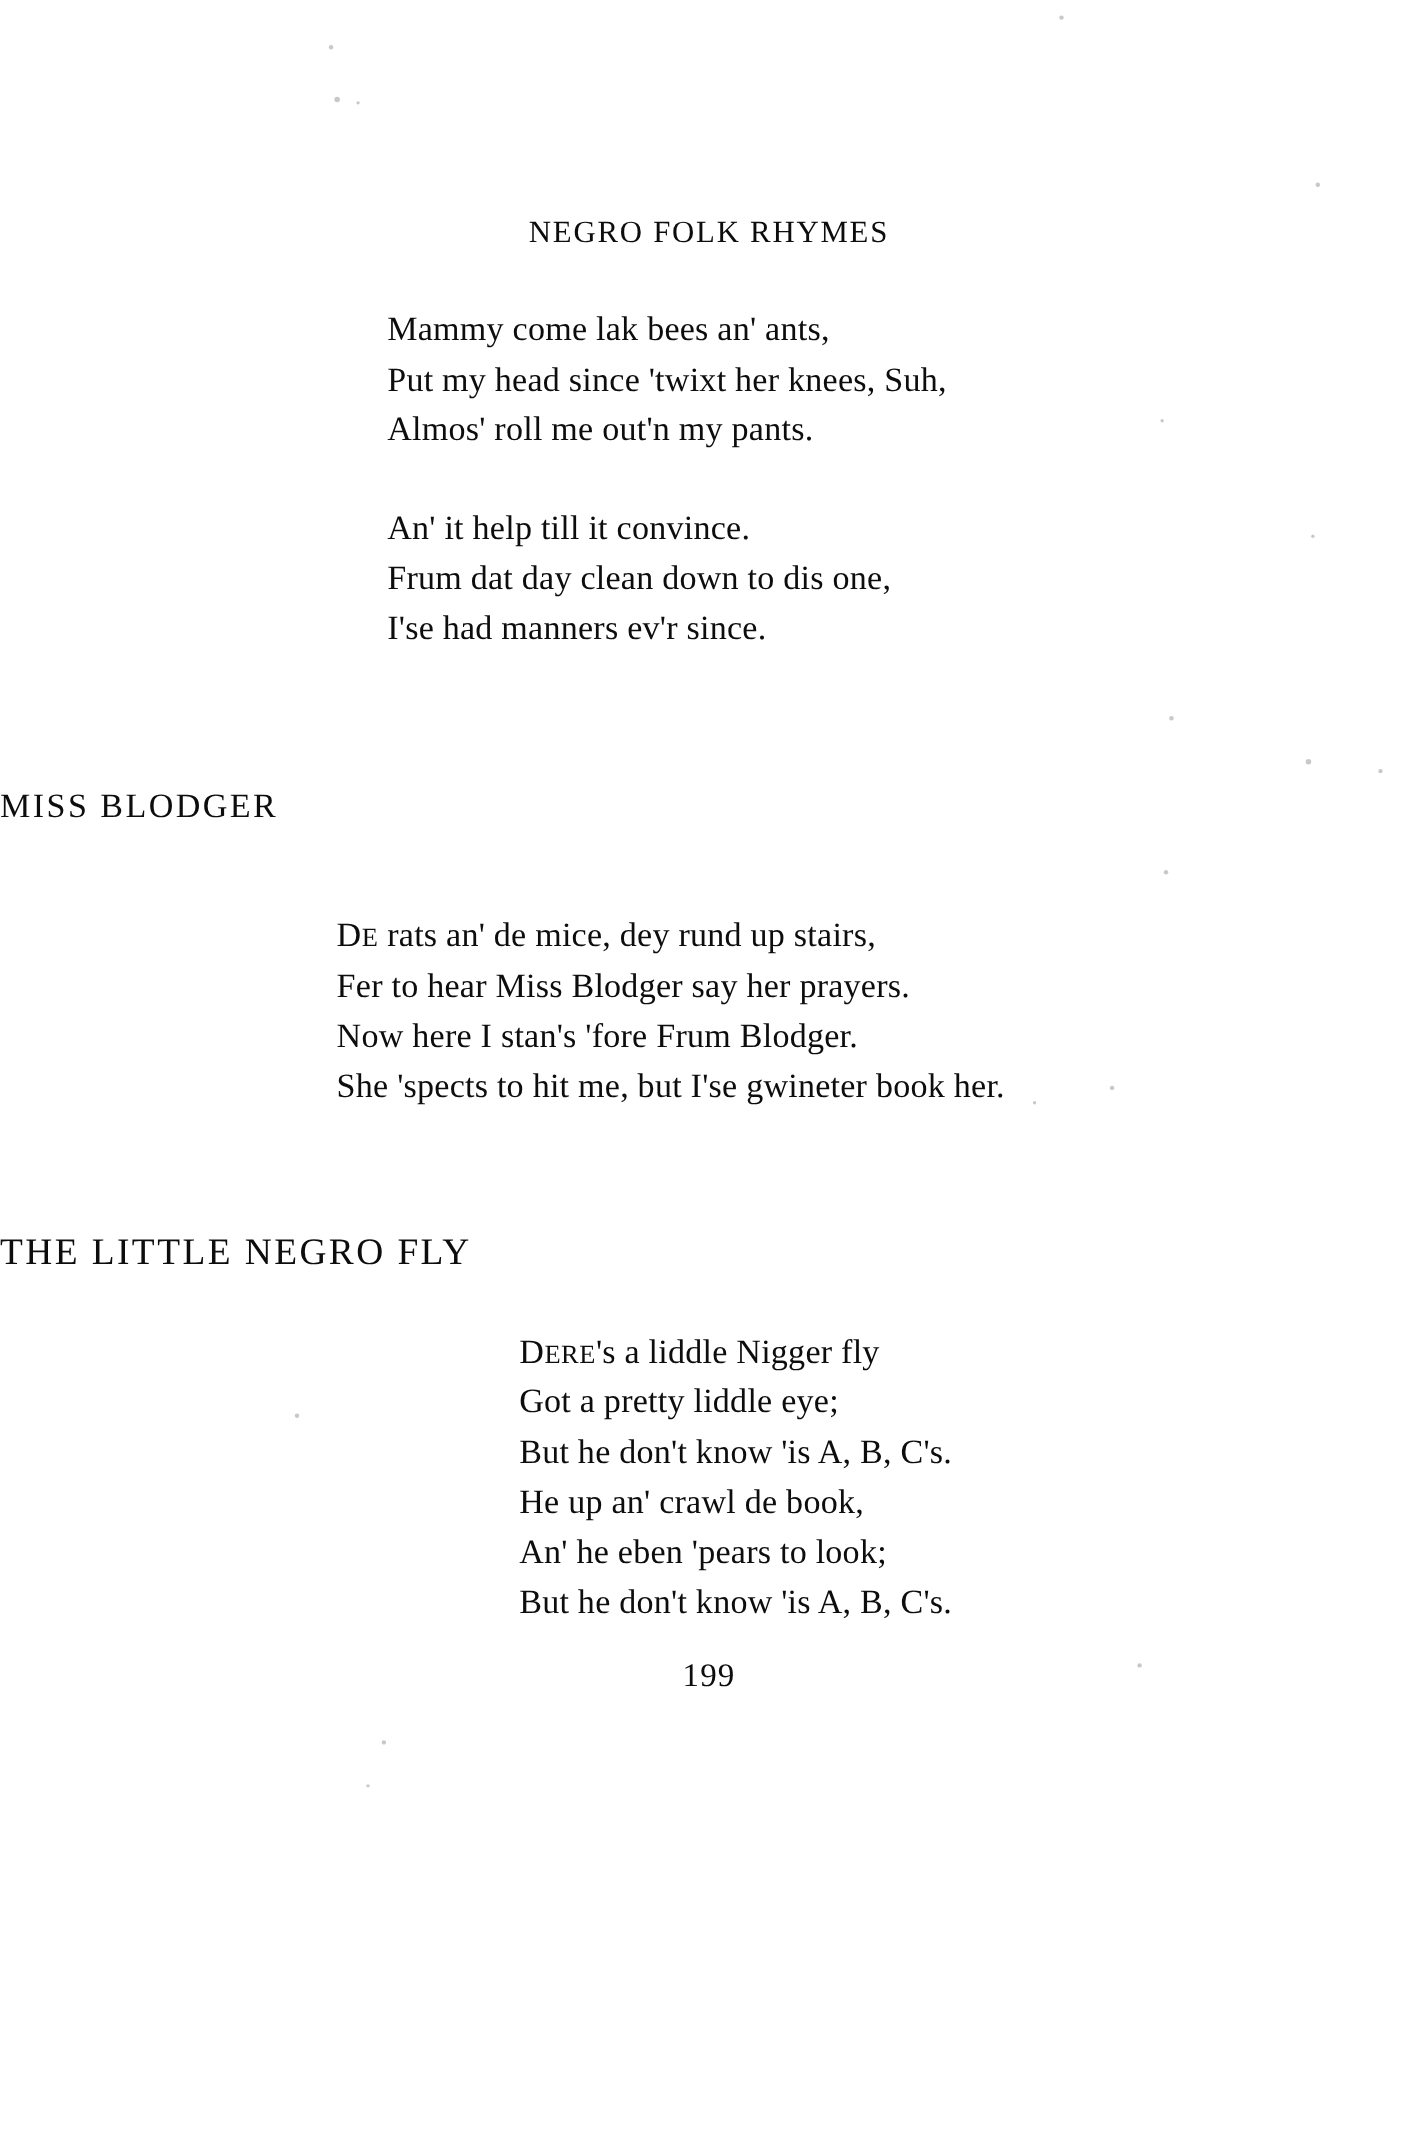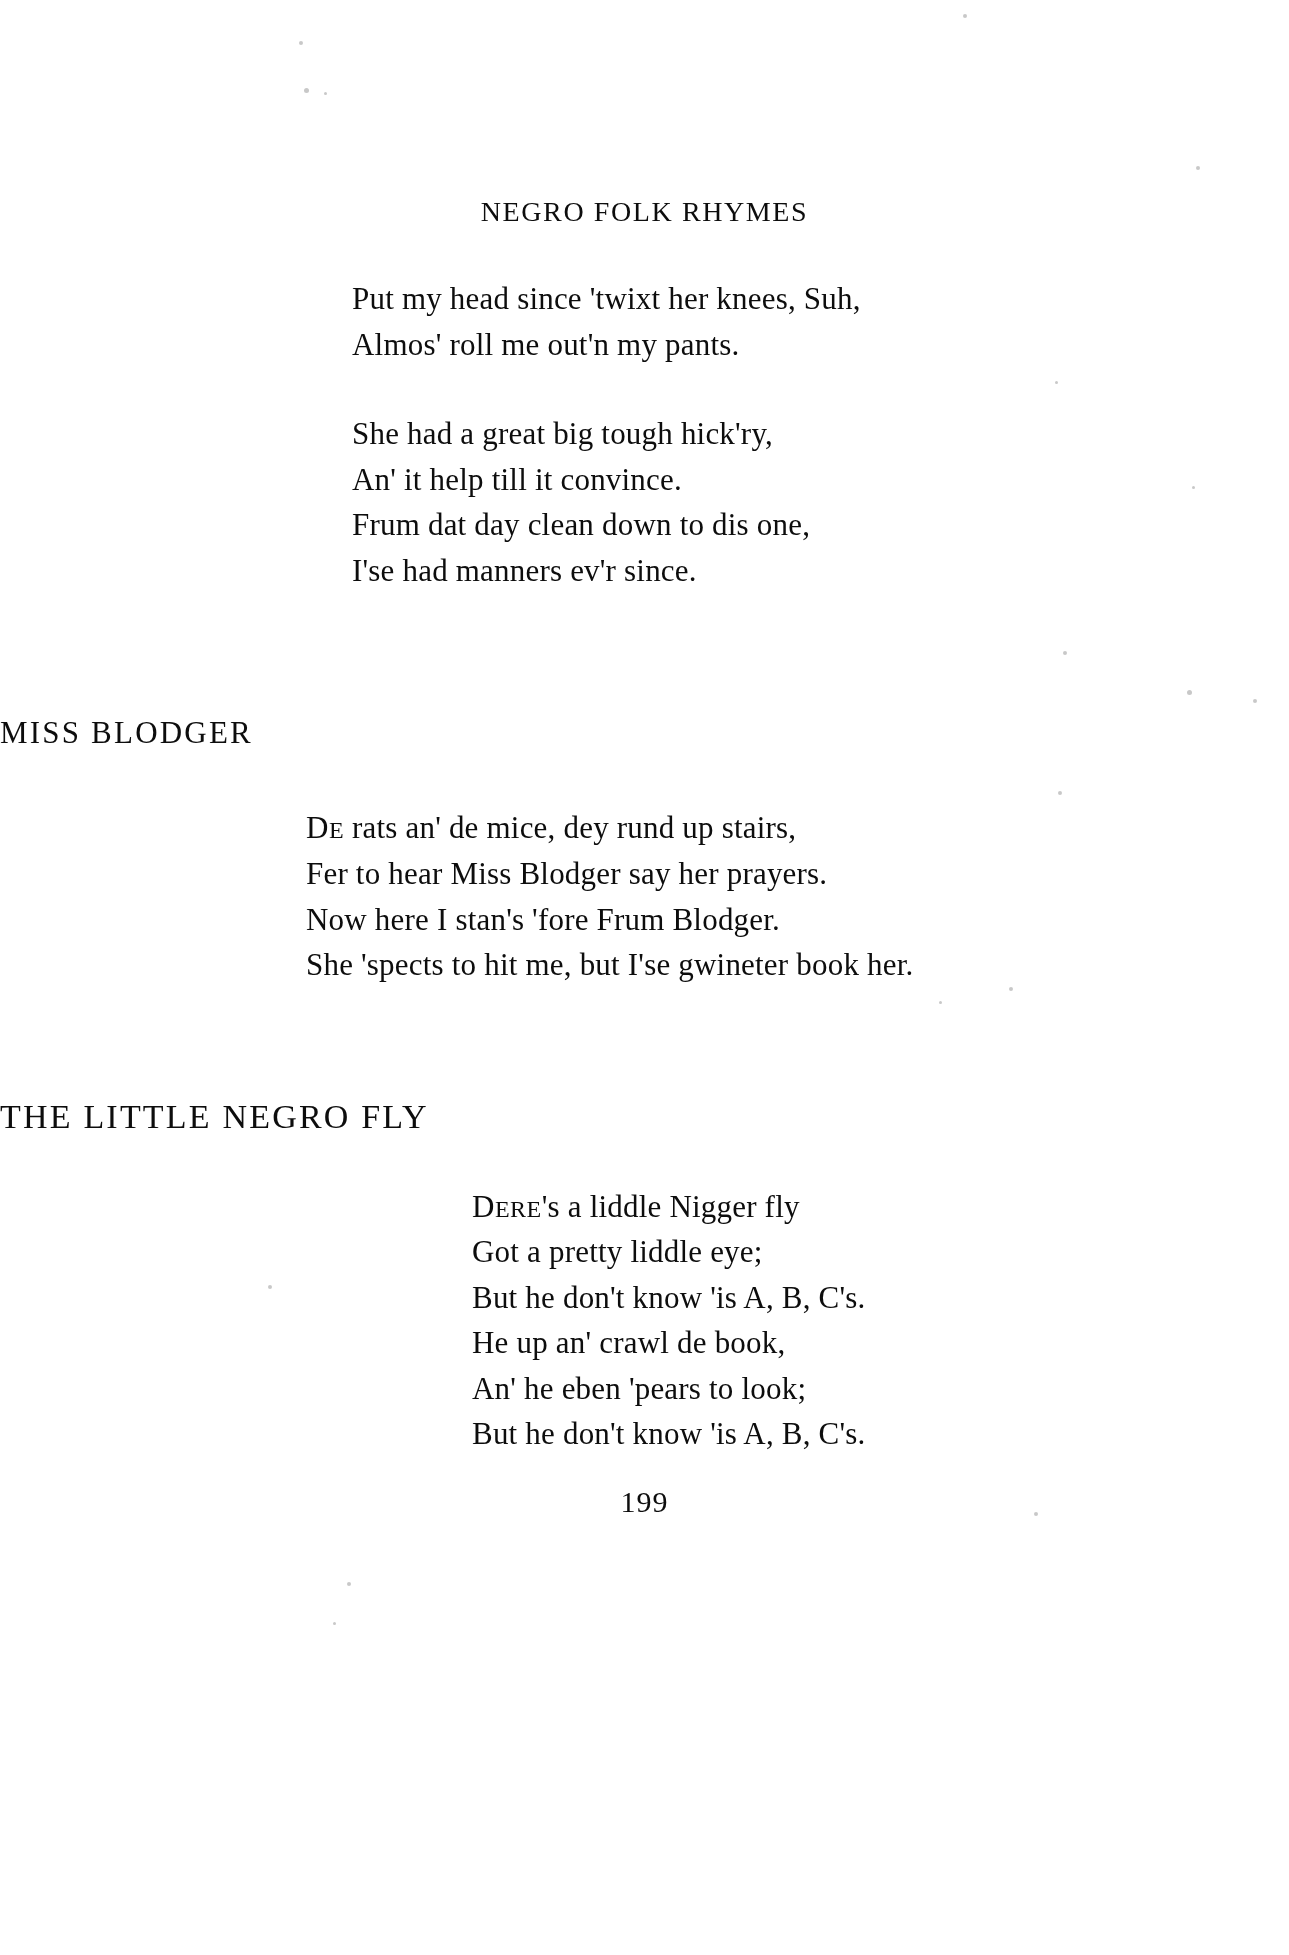--- a/index.html
+++ b/index.html
@@ -58,21 +58,21 @@
     font-size: 25px;
     letter-spacing: .5px;
   }
   
   #poem-a .stanza { margin-left: 352px; }
   #poem-a .s1 { margin-top: 48px; }
   #poem-a .s2 { margin-top: 44px; }
 
   
   #poem-b .poem-title { margin-top: 122px; }
-  #poem-b .stanza { margin-left: 306px; margin-top: 54px; }
+  #poem-b .stanza { margin-left: 306px; margin-top: 76px; }
 
   
   #poem-c .poem-title { margin-top: 110px; font-size: 34px; }
   #poem-c .stanza { margin-left: 472px; margin-top: 48px; }
 
   .folio {
     text-align: center;
     font-size: 30px;
     margin-top: 28px;
     letter-spacing: 1px;
@@ -100,25 +100,25 @@
   <div class="speck" style="left:347px;top:1582px;width:4px;height:4px;"></div>
   <div class="speck" style="left:1034px;top:1512px;width:4px;height:4px;"></div>
   <div class="speck" style="left:333px;top:1622px;width:3px;height:3px;"></div>
 
   <div class="content">
 
     <div class="running-head">NEGRO FOLK RHYMES</div>
 
     <div id="poem-a">
       <div class="stanza s1">
+        <div class="line">Mammy come lak bees an' ants,</div>
         <div class="line">Put my head since 'twixt her knees, Suh,</div>
         <div class="line">Almos' roll me out'n my pants.</div>
       </div>
       <div class="stanza s2">
-        <div class="line">She had a great big tough hick'ry,</div>
         <div class="line">An' it help till it convince.</div>
         <div class="line">Frum dat day clean down to dis one,</div>
         <div class="line">I'se had manners ev'r since.</div>
       </div>
     </div>
 
     <div id="poem-b">
       <div class="poem-title">MISS BLODGER</div>
       <div class="stanza">
         <div class="line"><span class="sc"><span style="font-size: 31px;">D</span><span style="font-size: 24px;">E</span></span> rats an' de mice, dey rund up stairs,</div>

